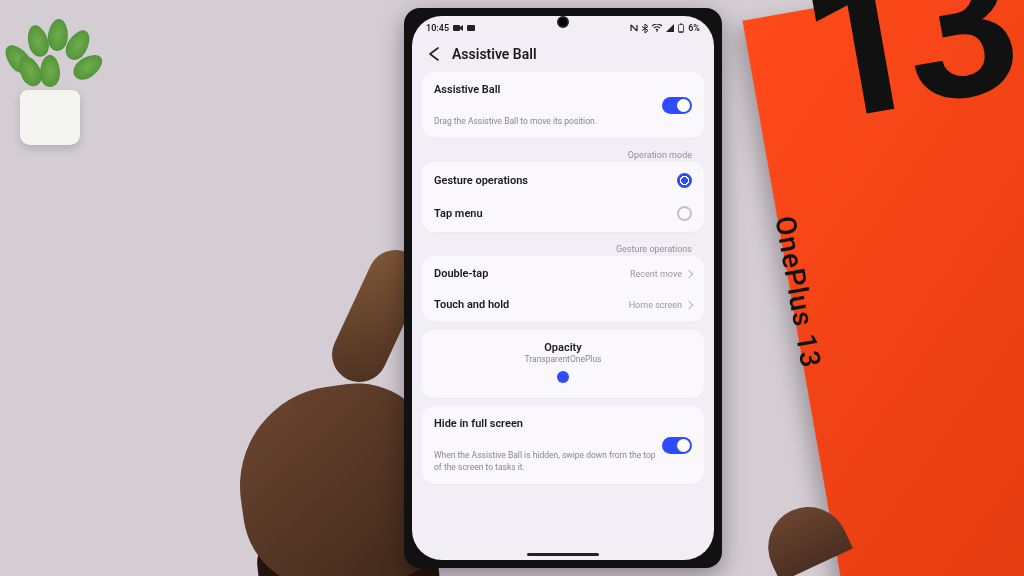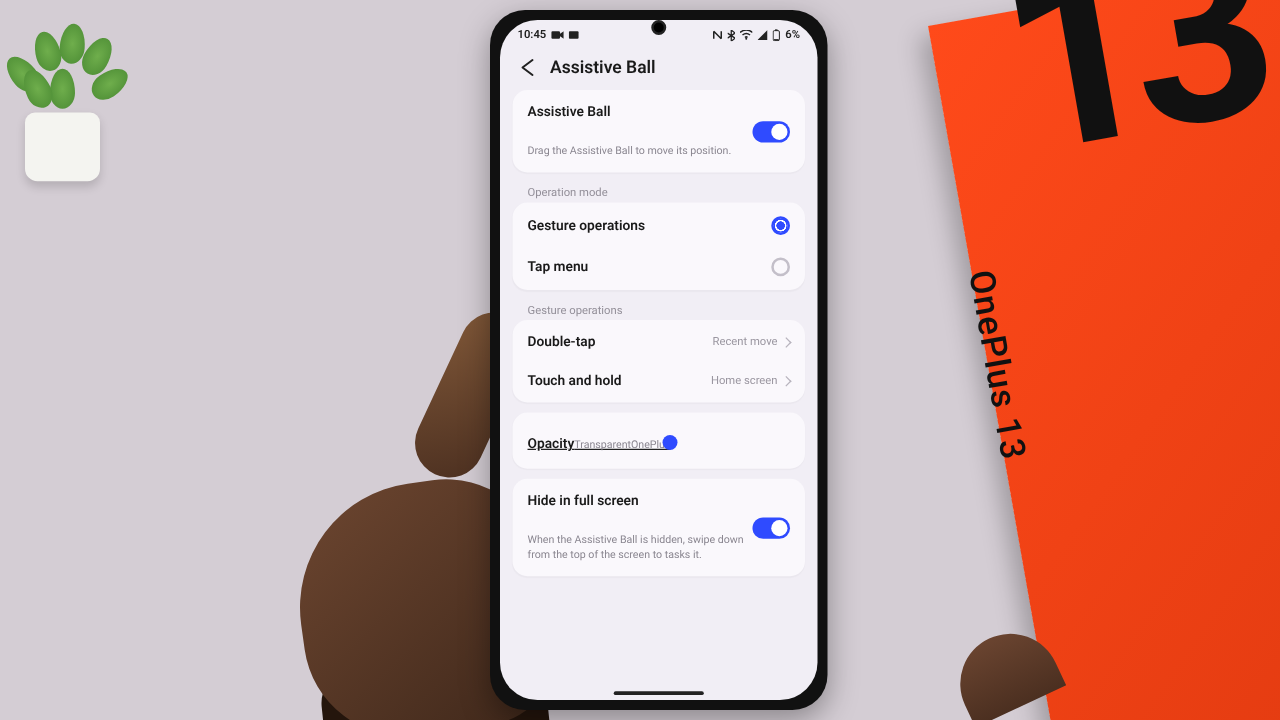--- a/index.html
+++ b/index.html
@@ -78,24 +78,24 @@
     bottom: 8px; right: 180px;
     width: 80px; height: 60px;
     background: linear-gradient(#6a4430,#4b2f20);
     border-radius: 40px 40px 0 0;
     transform: rotate(-25deg);
   }
 
   
   .phone {
     position: absolute;
-    left: 392px; top: 8px;
-    width: 270px; height: 560px;
+    left: 404px; top: 8px;
+    width: 318px; height: 560px;
     background: #111;
-    border-radius: 28px;
+    border-radius: 16px;
     box-shadow: 0 8px 24px rgba(0,0,0,0.35);
     padding: 8px;
   }
   .screen {
     width: 100%; height: 100%;
     background: #f1eef5;
     border-radius: 30px;
     overflow: hidden;
     position: relative;
     font-size: 10px;
@@ -154,21 +154,21 @@
     border-radius: 12px;
     padding: 2px 0;
     box-shadow: 0 1px 1px rgba(0,0,0,0.03);
   }
 
   .row {
     display: flex;
     align-items: center;
     padding: 9px 12px;
   }
-  .row-col { align-items: flex-end; text-decoration: underline; }
+  .row-col { flex-direction: column; align-items: center; }
   .row-text { flex: 1; }
   .row-title {
     font-size: 11px;
     font-weight: 600;
     color: #1a1a1a;
   }
   .row-sub {
     font-size: 8.5px;
     color: #8a8690;
     line-height: 1.35;
@@ -177,20 +177,21 @@
   .row-value {
     font-size: 9px;
     color: #9a96a0;
     margin-right: 4px;
   }
 
   .section-label {
     font-size: 9px;
     color: #938f99;
     padding: 4px 12px 2px;
+    text-align: right;
   }
 
   
   .toggle {
     width: 30px; height: 17px;
     border-radius: 9px;
     background: #2f4bff;
     position: relative;
     flex-shrink: 0;
   }

